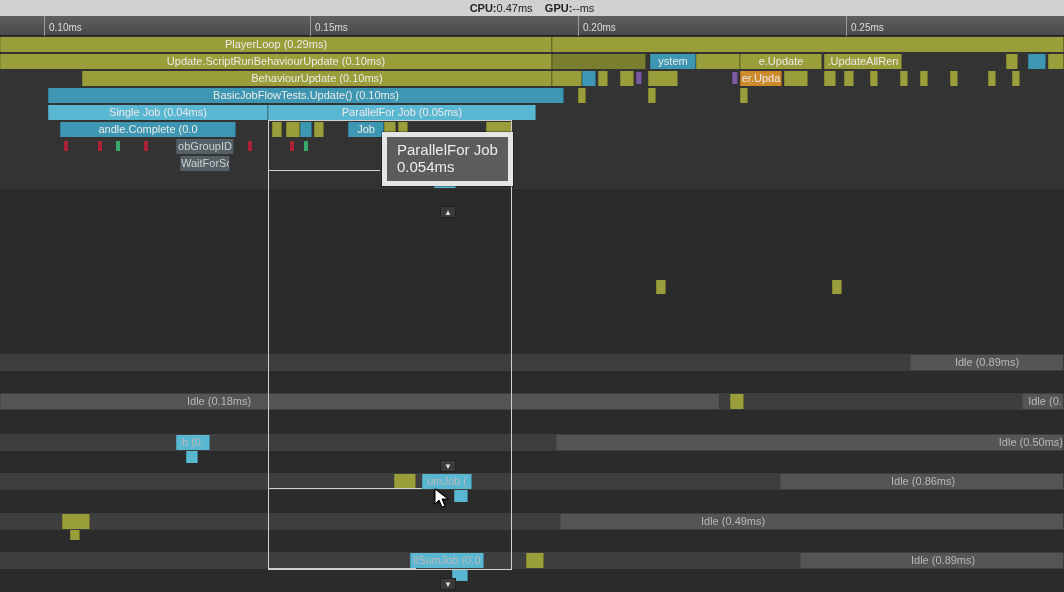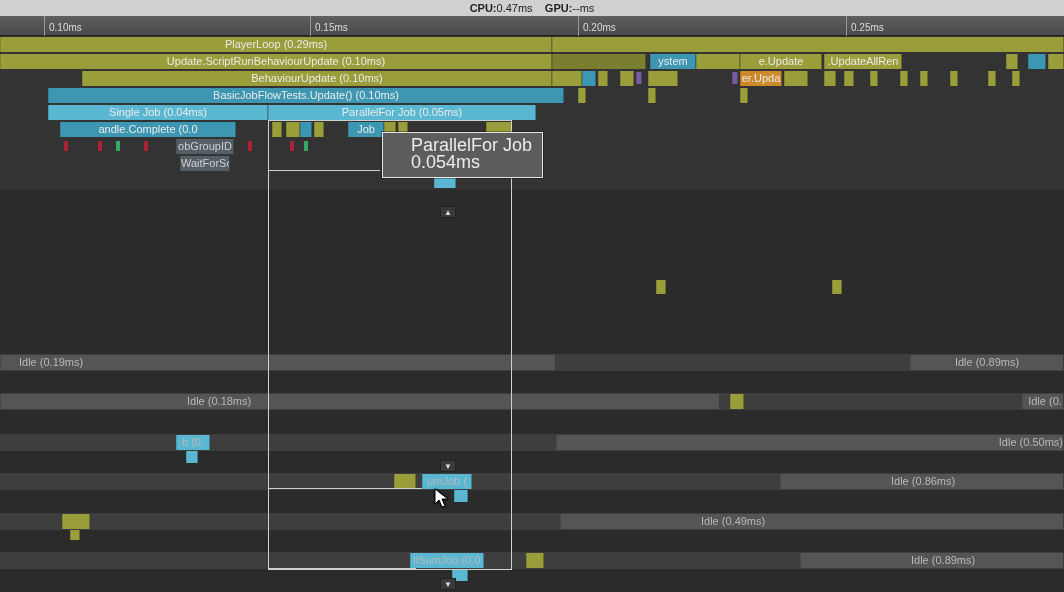--- a/index.html
+++ b/index.html
@@ -100,23 +100,23 @@
     top: 3px;
   }
   .mred { background:#a23; }
   .mgrn { background:#3a6; }
   .mpur { background:#7a5aa0; }
   
   .tooltip {
     position: absolute;
     background: var(--tooltip-bg);
     color: #ececec;
-    padding: 4px 10px 6px 28px;
-    font-size: 18px;
-    border: 1px solid #e5e5e5;
+    padding: 4px 10px 6px 10px;
+    font-size: 15px;
+    border: 5px solid #e5e5e5;
     box-shadow: 0 0 0 1px rgba(0,0,0,.3);
     z-index: 50;
     line-height: 17px;
   }
   
   .selbox {
     position:absolute;
     border:1px solid #d0d0d0;
     z-index:45;
     pointer-events:none;
@@ -239,21 +239,20 @@
     <div class="bar slate" style="left:492px;width:20px">rS</div>
   </div>
   <div class="row" style="top:136px">
     <div class="bar blue-l" style="left:434px;width:22px"></div>
   </div>
 
   <div class="bar olive" style="position:absolute;top:244px;left:656px;width:10px;height:14px"></div>
   <div class="bar olive" style="position:absolute;top:244px;left:832px;width:10px;height:14px"></div>
 
   <div class="row idle-row" style="top:318px">
-    <div class="bar dim" style="left:0;width:556px;text-align:left;padding-left:18px">Idle (0.19ms)</div>
     <div class="bar dim" style="left:910px;width:154px">Idle (0.89ms)</div>
   </div>
 
   <div class="row idle-row" style="top:357px">
     <div class="bar dim" style="left:0;width:720px;text-align:left;padding-left:186px">Idle (0.18ms)</div>
     <div class="bar olive" style="left:730px;width:14px"></div>
     <div class="bar dim" style="left:1022px;width:42px;text-align:center;padding-left:4px">Idle (0.</div>
   </div>
 
   <div class="row idle-row" style="top:398px">

